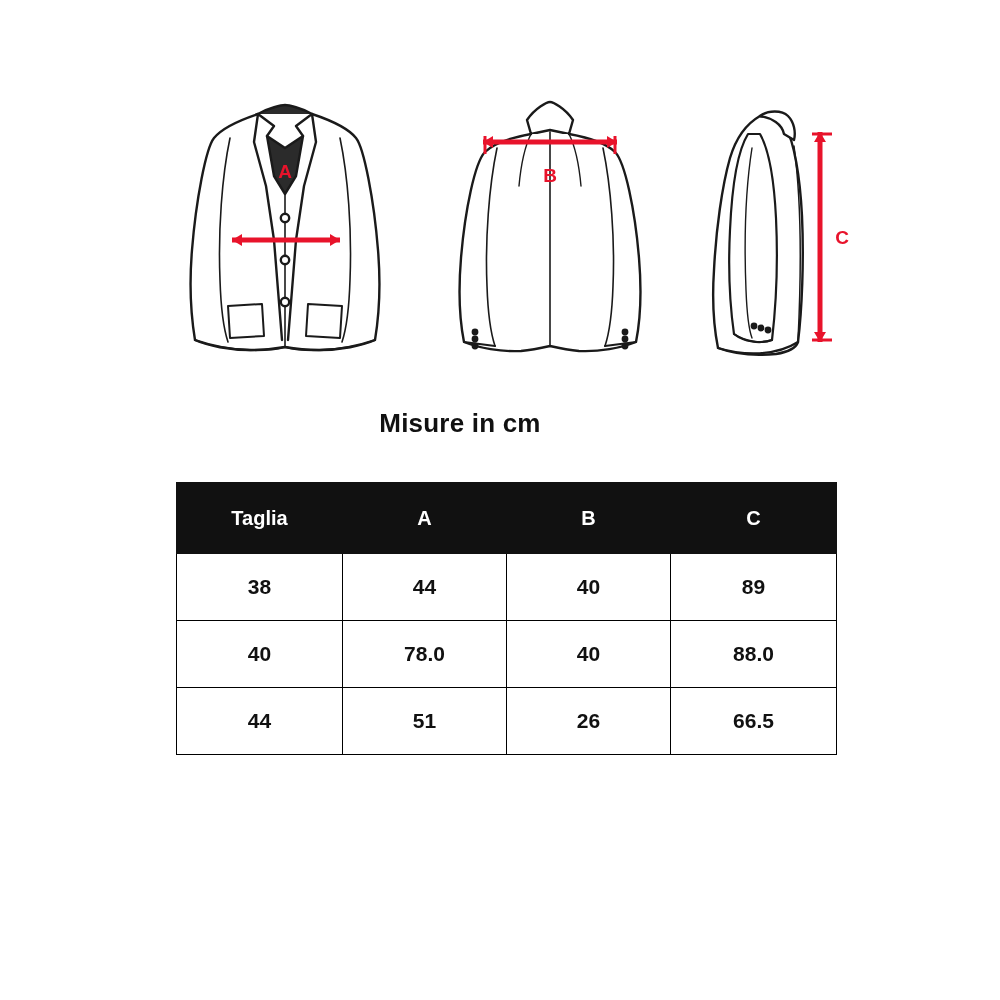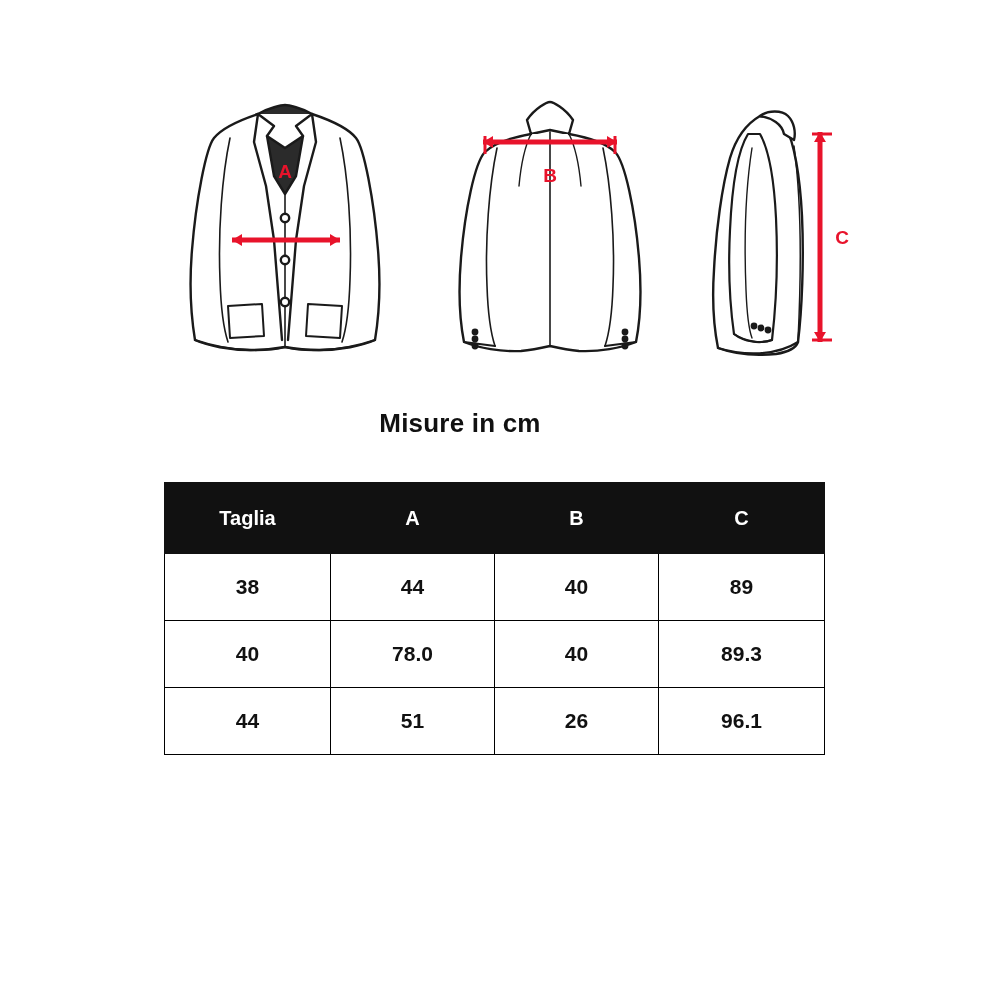--- a/index.html
+++ b/index.html
@@ -52,21 +52,21 @@
     text-align: center;
     font-size: 26px;
     font-weight: bold;
     letter-spacing: .2px;
     color: #111111;
   }
 
   
   .table-wrap {
     position: absolute;
-    left: 148px;
+    left: 160px;
     top: 482px;
     width: 660px;
     padding-left: 16px;
   }
   table.size-table {
     border-collapse: collapse;
     width: 660px;
     table-layout: fixed;
   }
   table.size-table th,
@@ -233,25 +233,25 @@
         <tr>
           <td>38</td>
           <td>44</td>
           <td>40</td>
           <td>89</td>
         </tr>
         <tr>
           <td>40</td>
           <td>78.0</td>
           <td>40</td>
-          <td>89.3</td>
+          <td>88.0</td>
         </tr>
         <tr>
           <td>44</td>
           <td>51</td>
           <td>26</td>
-          <td>96.1</td>
+          <td>66.5</td>
         </tr>
       </tbody>
     </table>
   </div>
 
 </div>
 
 </body></html>

